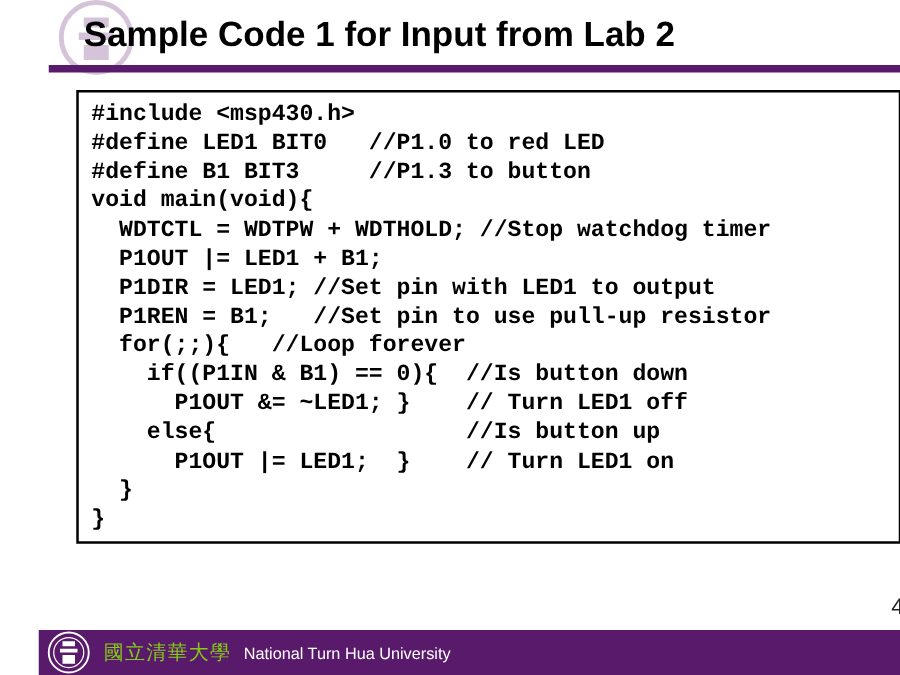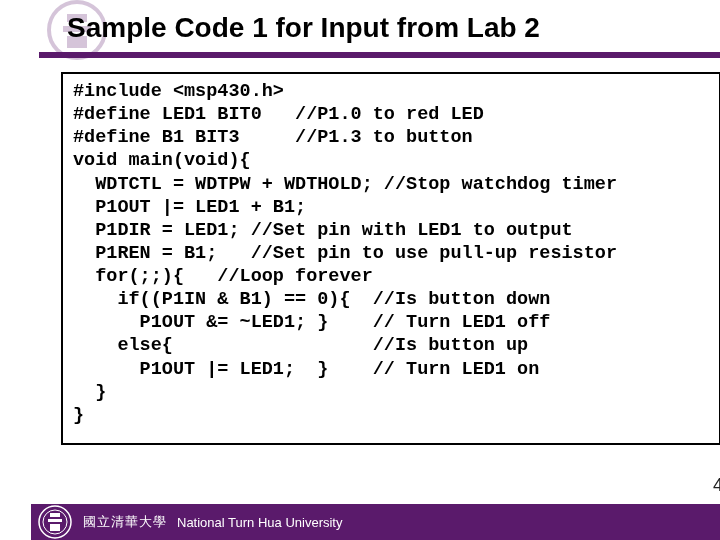--- a/index.html
+++ b/index.html
@@ -21,21 +21,21 @@
     width: 64px;
     height: 64px;
     opacity: 0.25;
     z-index: 0;
   }
   .watermark svg { width: 100%; height: 100%; }
   .title-text { position: relative; z-index: 1; }
   .codebox {
     margin: 14px 30px 0 30px;
     border: 2px solid #000;
-    padding: 6px 10px 16px 10px;
+    padding: 6px 10px 6px 10px;
     font-family: "Courier New", monospace;
     font-size: 18.5px;
     font-weight: bold;
     line-height: 1.25;
     white-space: pre;
   }
   .footer {
     position: absolute;
     left: 0;
     right: 0;
@@ -49,22 +49,22 @@
     width: 40px;
     height: 40px;
     margin-left: 4px;
     margin-right: 8px;
     display: flex;
     align-items: center;
     justify-content: center;
   }
   .footer-logo svg { width: 36px; height: 36px; }
   .footer-text-cn {
-    color: #ffffff;
-    font-size: 13px;
+    color: #84cc16;
+    font-size: 16px;
     margin-right: 10px;
     font-family: "Microsoft JhengHei", "PMingLiU", serif;
     letter-spacing: 1px;
   }
   .footer-text-en {
     color: #fff;
     font-size: 13px;
   }
   .page-num {
     position: absolute;

